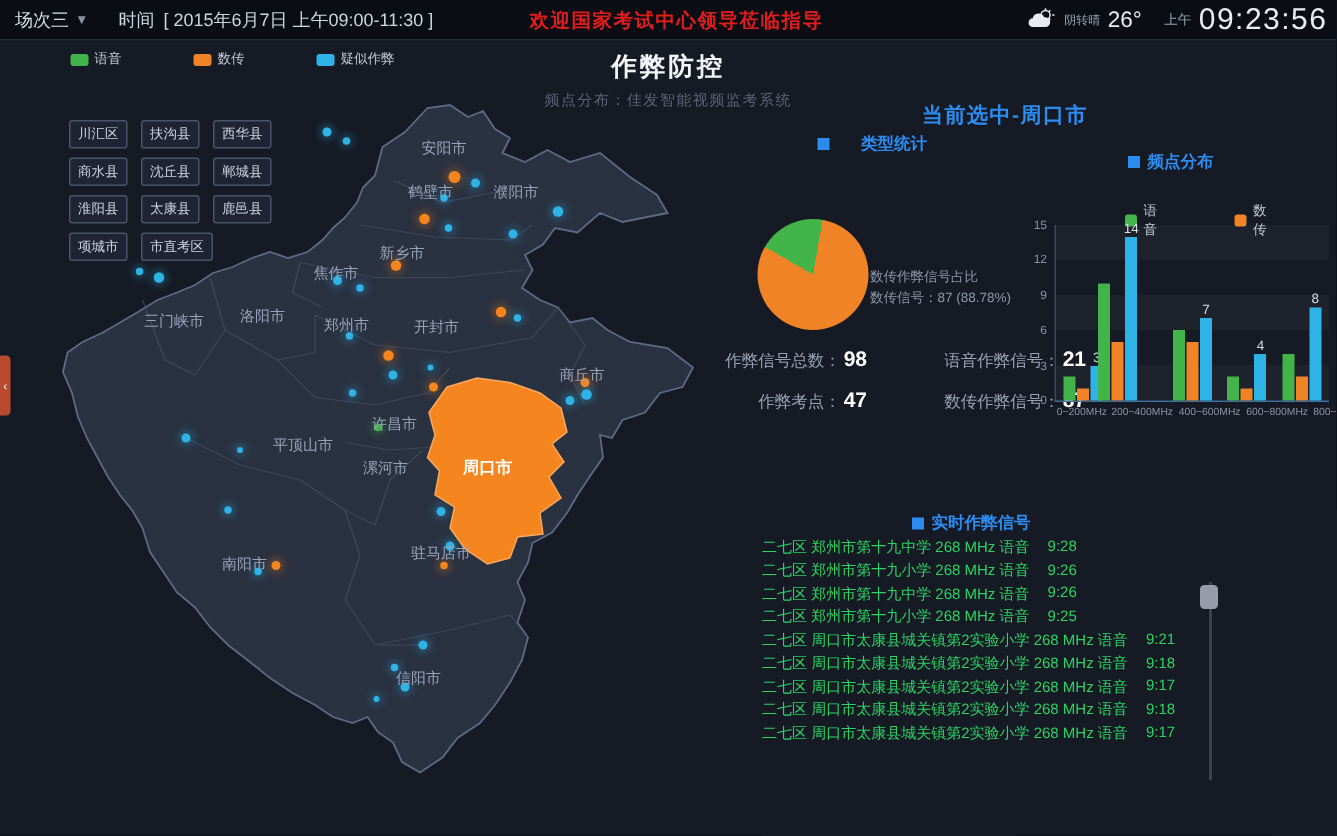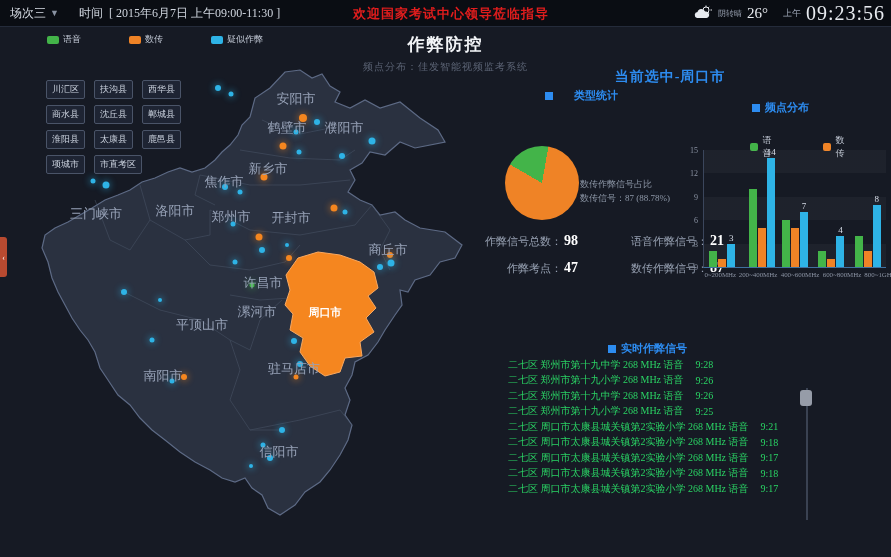--- a/index.html
+++ b/index.html
@@ -1,17 +1,17 @@
 <!DOCTYPE html>
 <html><head>
 <meta charset="utf-8">
 <style>
   html,body{margin:0;padding:0;background:#0c0f15;}
   .stage{position:relative;width:891px;height:557px;background:#161a24;overflow:hidden;
-         font-family:Liberation Serif, serif;}
+         font-family:Liberation Sans, sans-serif;}
   
   .topbar{position:absolute;left:0;top:0;width:891px;height:26px;background:#0a0d13;
           border-bottom:1px solid #242b3a;}
   .tb-left{position:absolute;left:10px;top:0;height:26px;display:flex;align-items:center;gap:6px;
            color:#d7dce4;font-size:12px;}
   .caret{color:#8a93a3;font-size:9px;}
   .tb-time{margin-left:14px;display:flex;gap:6px;color:#cfd5de;font-size:12px;}
   .welcome{position:absolute;left:353px;top:5px;color:#e01d1d;font-size:13px;font-weight:bold;letter-spacing:1px;}
   .tb-right{position:absolute;right:6px;top:0;height:26px;display:flex;align-items:center;gap:5px;}
   .weather-txt{color:#98a0b0;font-size:8px;}
@@ -23,21 +23,21 @@
   #top-legend{left:13px;top:33px;}
   .lg-item{display:flex;align-items:center;gap:4px;color:#c3cad6;font-size:9px;margin-left:34px;}
   .lg-item i{display:inline-block;width:12px;height:8px;border-radius:2px;}
   
   .title-block{position:absolute;left:0;top:33px;width:891px;text-align:center;pointer-events:none;}
   .title-block h1{margin:0;color:#f2f4f7;font-size:17px;font-weight:bold;letter-spacing:2px;}
   .subtitle{margin-top:4px;color:#5b6374;font-size:10px;letter-spacing:1px;}
   
   svg.map{position:absolute;left:0;top:0;pointer-events:none;}
   .dot{position:absolute;border-radius:50%;transform:translate(-50%,-50%);}
-  .map-label{position:absolute;transform:translate(-50%,-50%);color:#98a3b8;font-size:13px;white-space:nowrap;}
+  .map-label{position:absolute;transform:translate(-50%,-50%);color:#98a3b8;font-size:10px;white-space:nowrap;}
   .map-label.sel{color:#ffffff;font-size:11px;font-weight:bold;}
   #city-buttons{position:absolute;left:46px;top:80px;width:150px;display:flex;flex-wrap:wrap;gap:6px 9px;}
   .city-btn{border:1px solid #4a5468;background:rgba(38,46,64,.55);color:#ccd3df;font-size:9px;
             padding:2px 5px;border-radius:2px;white-space:nowrap;cursor:pointer;}
   .collapse-tab{position:absolute;left:0;top:237px;width:7px;height:40px;background:#b84a30;
                 border-radius:0 3px 3px 0;color:#fff;font-size:8px;display:flex;align-items:center;
                 justify-content:center;cursor:pointer;}
   
   .selected-title{position:absolute;left:540px;top:68px;width:260px;text-align:center;
                   color:#2d8cf0;font-size:14px;font-weight:bold;letter-spacing:1px;}
@@ -187,27 +187,27 @@
       <span class="dot" style="left: 263px; top: 445px; width: 5px; height: 5px; background: rgb(46, 179, 230); box-shadow: rgba(46, 179, 230, 0.333) 0px 0px 6px 2px;"></span>
       <span class="dot" style="left: 270px; top: 458px; width: 6px; height: 6px; background: rgb(46, 179, 230); box-shadow: rgba(46, 179, 230, 0.333) 0px 0px 6px 2px;"></span>
       <span class="dot" style="left: 251px; top: 466px; width: 4px; height: 4px; background: rgb(46, 179, 230); box-shadow: rgba(46, 179, 230, 0.333) 0px 0px 6px 2px;"></span>
     </div>
   <div id="map-labels">
       <span class="map-label" style="left: 296px; top: 99px;">安阳市</span>
       <span class="map-label" style="left: 287px; top: 128px;">鹤壁市</span>
       <span class="map-label" style="left: 344px; top: 128px;">濮阳市</span>
       <span class="map-label" style="left: 268px; top: 169px;">新乡市</span>
       <span class="map-label" style="left: 224px; top: 182px;">焦作市</span>
-      <span class="map-label" style="left: 96px; top: 214px;">三门峡市</span>
+      <span class="map-label" style="left: 116px; top: 214px;">三门峡市</span>
       <span class="map-label" style="left: 175px; top: 211px;">洛阳市</span>
       <span class="map-label" style="left: 231px; top: 217px;">郑州市</span>
       <span class="map-label" style="left: 291px; top: 218px;">开封市</span>
       <span class="map-label" style="left: 388px; top: 250px;">商丘市</span>
       <span class="map-label" style="left: 263px; top: 283px;">许昌市</span>
-      <span class="map-label" style="left: 202px; top: 297px; margin-top: 28px;">平顶山市</span>
+      <span class="map-label" style="left: 202px; top: 297px;">平顶山市</span>
       <span class="map-label" style="left: 257px; top: 312px;">漯河市</span>
       <span class="map-label sel" style="left: 325px; top: 312px;">周口市</span>
       <span class="map-label" style="left: 163px; top: 376px;">南阳市</span>
       <span class="map-label" style="left: 294px; top: 369px;">驻马店市</span>
       <span class="map-label" style="left: 279px; top: 452px;">信阳市</span>
     </div>
 
   <div id="city-buttons">
       <span class="city-btn">川汇区</span>
       <span class="city-btn">扶沟县</span>
@@ -270,21 +270,21 @@
         <span style="bottom: 117px;">15</span>
       </div>
     <div class="plot" id="plot">
         <div class="bar-group" style="left: 0px; width: 36.4px;">
           <div class="bar" style="height: 15.6px; background: rgb(67, 180, 73);"></div>
           <div class="bar" style="height: 7.8px; background: rgb(239, 131, 38);"></div>
           <div class="bar" style="height: 23.4px; background: rgb(46, 179, 230);">
             <span class="bval">3</span>
           </div>
         </div>
-        <div class="bar-group" style="left: 40px; width: 36.4px;">
+        <div class="bar-group" style="left: 23px; width: 36.4px;">
           <div class="bar" style="height: 78px; background: rgb(67, 180, 73);"></div>
           <div class="bar" style="height: 39px; background: rgb(239, 131, 38);"></div>
           <div class="bar" style="height: 109.2px; background: rgb(46, 179, 230);">
             <span class="bval">14</span>
           </div>
         </div>
         <div class="bar-group" style="left: 72.8px; width: 36.4px;">
           <div class="bar" style="height: 46.8px; background: rgb(67, 180, 73);"></div>
           <div class="bar" style="height: 39px; background: rgb(239, 131, 38);"></div>
           <div class="bar" style="height: 54.6px; background: rgb(46, 179, 230);">

